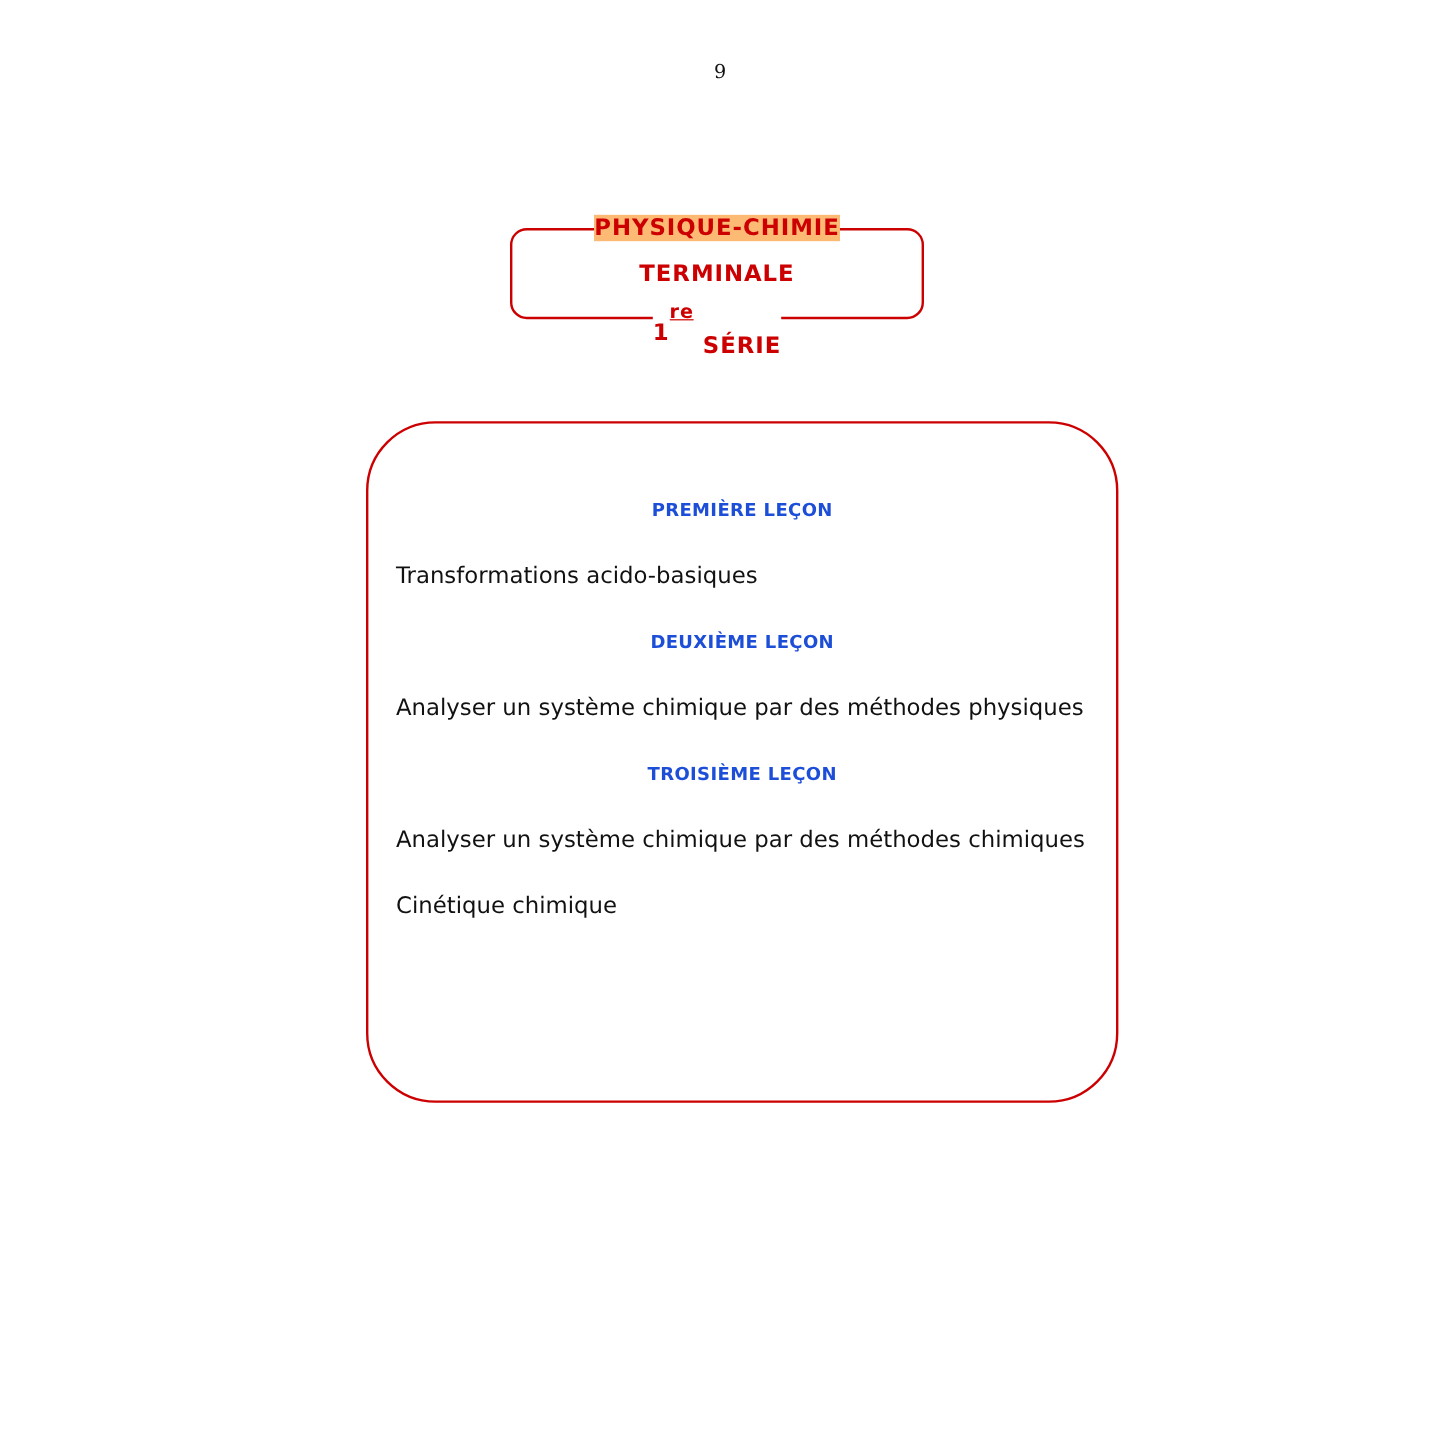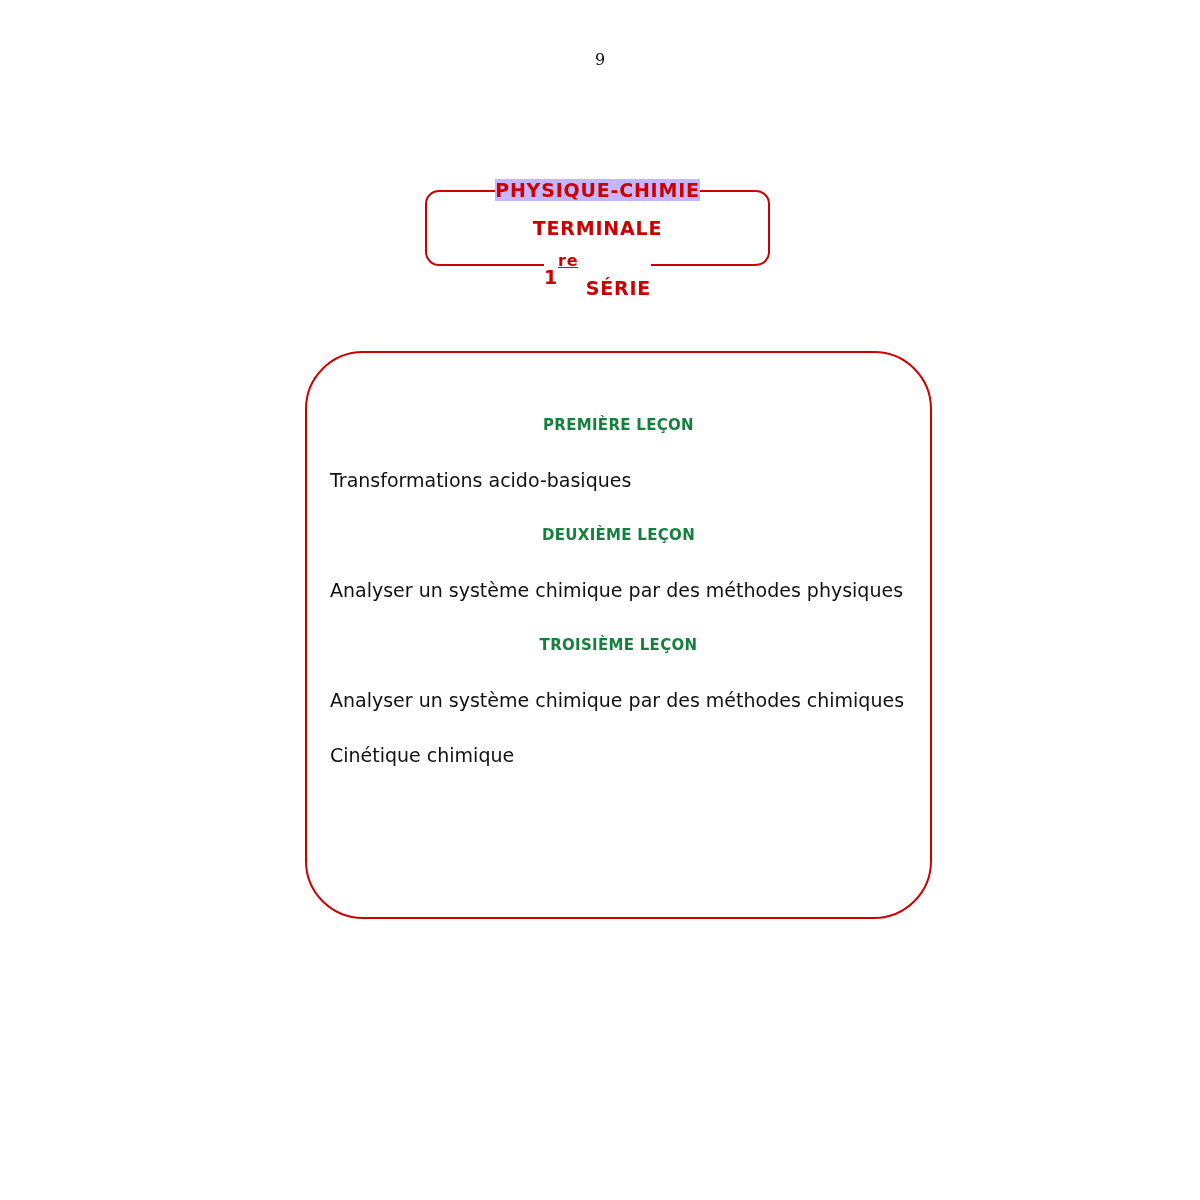--- a/index.html
+++ b/index.html
@@ -43,21 +43,21 @@
     text-align: center;
     white-space: nowrap;
   }
   .title-box .box-label {
     color: #cc0000;
     font-weight: bold;
     font-size: 19px;
     letter-spacing: 0.8px;
   }
   .box-label.top { top: -2px; }
-  .box-label.top span { display: inline-block; background: #c4b5fd; transform: translateY(-50%); }
+  .box-label.top span { display: inline-block; background: #fdba74; transform: translateY(-50%); }
   .box-label.mid { top: 50%; transform: translateY(-50%); }
   .box-label.bot { bottom: -2px; }
   .box-label.bot span { display: inline-block; background: #ffffff; transform: translateY(50%); }
   .box-label sup {
     font-size: 16px;
     vertical-align: super;
     line-height: 0;
     text-decoration: underline;
   }
 
@@ -70,21 +70,21 @@
     height: 568px;
     border: 2px solid #cc0000;
     border-radius: 58px;
     padding-top: 44px;
   }
   .lesson-heading {
     height: 55px;
     display: flex;
     align-items: center;
     justify-content: center;
-    color: #15803d;
+    color: #1d4ed8;
     font-weight: bold;
     font-size: 15px;
     letter-spacing: 0.3px;
     text-align: center;
   }
   .lesson-desc {
     height: 55px;
     display: flex;
     align-items: center;
     padding-left: 23px;

